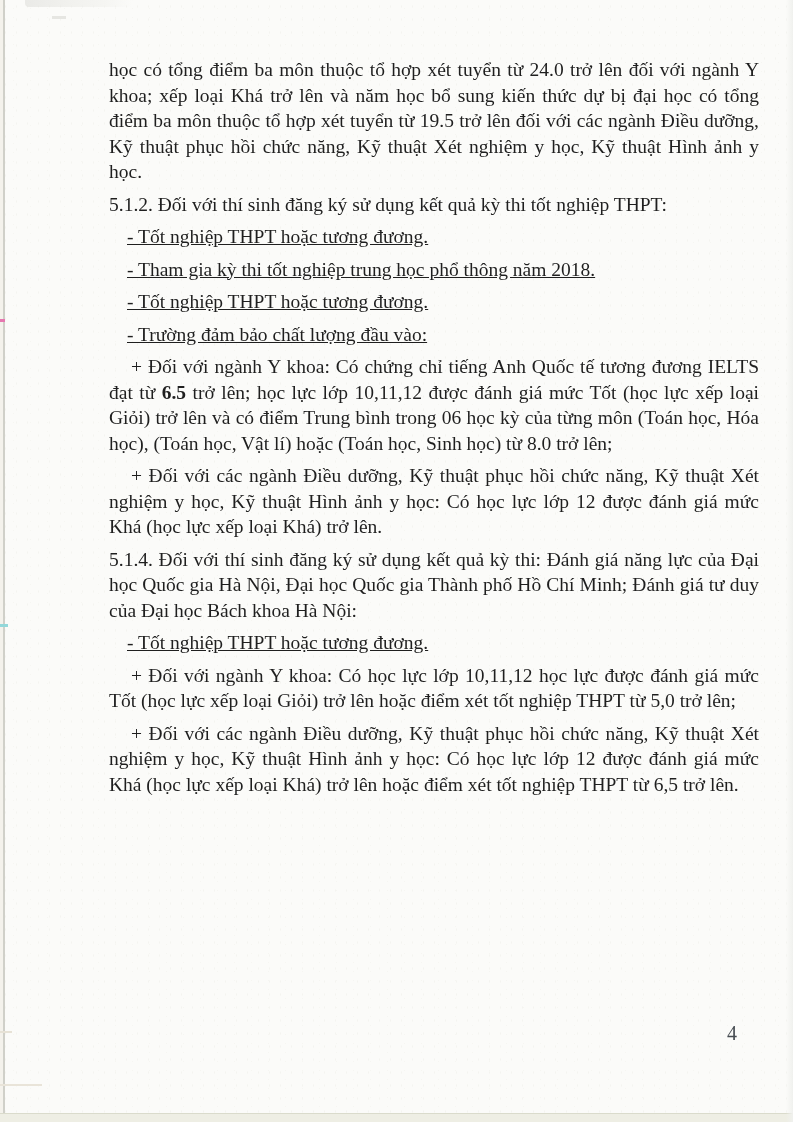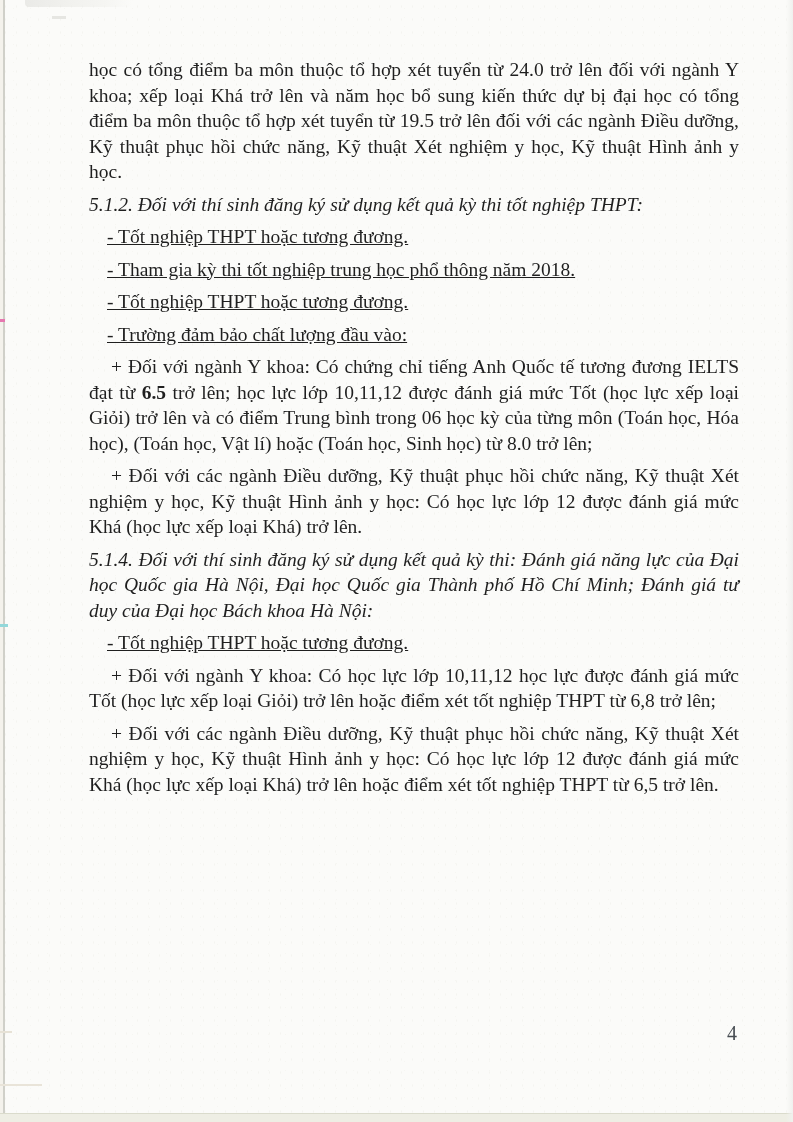--- a/index.html
+++ b/index.html
@@ -16,35 +16,34 @@
     background-image:
       radial-gradient(#f4f4f0 0.8px, transparent 0.9px),
       radial-gradient(#f6f6f2 0.7px, transparent 0.8px);
     background-size: 11px 13px, 17px 9px;
     background-position: 0 0, 5px 4px;
     font-family: "Liberation Serif", "DejaVu Serif", serif;
     color: #1f1f1f;
   }
   .content {
     position: absolute;
-    left: 89px;
+    left: 109px;
     top: 57px;
     width: 650px;
     font-size: 19.5px;
     line-height: 25.5px;
     text-align: justify;
   }
   .content p {
     margin: 7px 0 0 0;
   }
   .content p.first {
     margin-top: 0;
   }
   .heading {
-    font-style: italic;
   }
   .dash {
     text-indent: 18px;
     text-decoration: underline;
   }
   .plus {
     text-indent: 22px;
   }
   .page-number {
     position: absolute;
@@ -132,21 +131,21 @@
 
     <p class="plus"><span>+ Đối với ngành Y khoa: Có chứng chỉ tiếng Anh Quốc tế tương đương IELTS đạt từ </span><b>6.5</b><span> trở lên; học lực lớp 10,11,12 được đánh giá mức Tốt (học lực xếp loại Giỏi) trở lên và có điểm Trung bình trong 06 học kỳ của từng môn (Toán học, Hóa học), (Toán học, Vật lí) hoặc (Toán học, Sinh học) từ 8.0 trở lên;</span></p>
 
     <p class="plus">+ Đối với các ngành Điều dưỡng, Kỹ thuật phục hồi chức năng, Kỹ thuật Xét nghiệm y học, Kỹ thuật Hình ảnh y học: Có học lực lớp 12 được đánh giá mức Khá (học lực xếp loại Khá) trở lên.</p>
 
     <p class="heading">5.1.4. Đối với thí sinh đăng ký sử dụng kết quả kỳ thi: Đánh giá năng lực của Đại học Quốc gia Hà Nội, Đại học Quốc gia Thành phố Hồ Chí Minh; Đánh giá tư duy của Đại học Bách khoa Hà Nội:</p>
 
     <p class="dash">- Tốt nghiệp THPT hoặc tương đương.</p>
 
 
-    <p class="plus">+ Đối với ngành Y khoa: Có học lực lớp 10,11,12 học lực được đánh giá mức Tốt (học lực xếp loại Giỏi) trở lên hoặc điểm xét tốt nghiệp THPT từ 6,8 trở lên;</p>
+    <p class="plus">+ Đối với ngành Y khoa: Có học lực lớp 10,11,12 học lực được đánh giá mức Tốt (học lực xếp loại Giỏi) trở lên hoặc điểm xét tốt nghiệp THPT từ 5,0 trở lên;</p>
 
     <p class="plus">+ Đối với các ngành Điều dưỡng, Kỹ thuật phục hồi chức năng, Kỹ thuật Xét nghiệm y học, Kỹ thuật Hình ảnh y học: Có học lực lớp 12 được đánh giá mức Khá (học lực xếp loại Khá) trở lên hoặc điểm xét tốt nghiệp THPT từ 6,5 trở lên.</p>
 
   </div>
 
   <div class="page-number">4</div>
 
 </div>
 
 </body></html>

